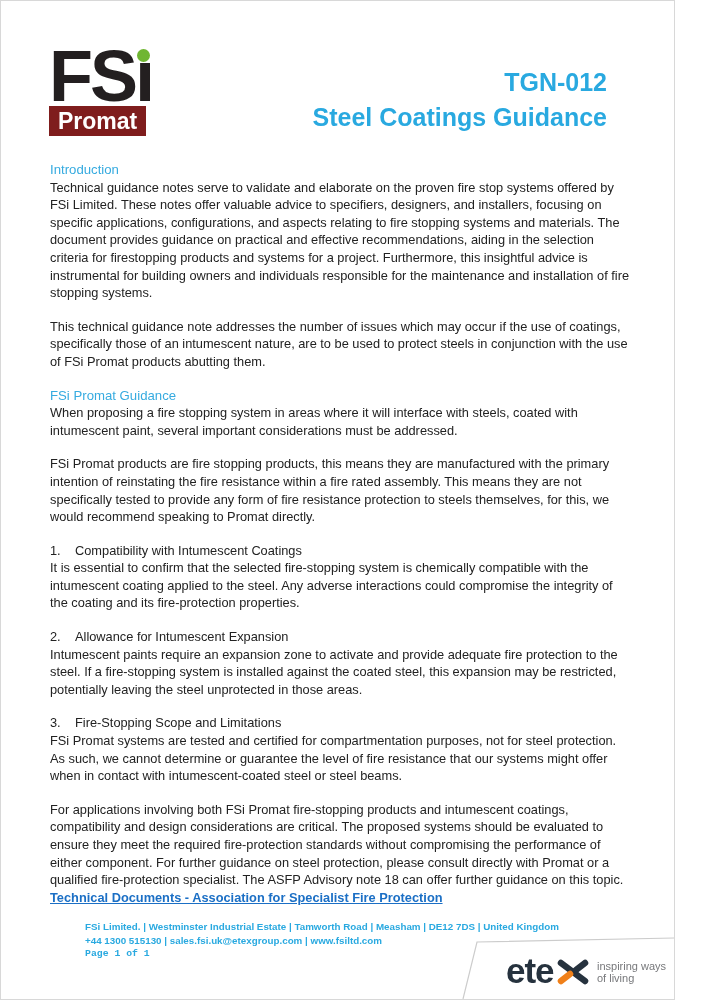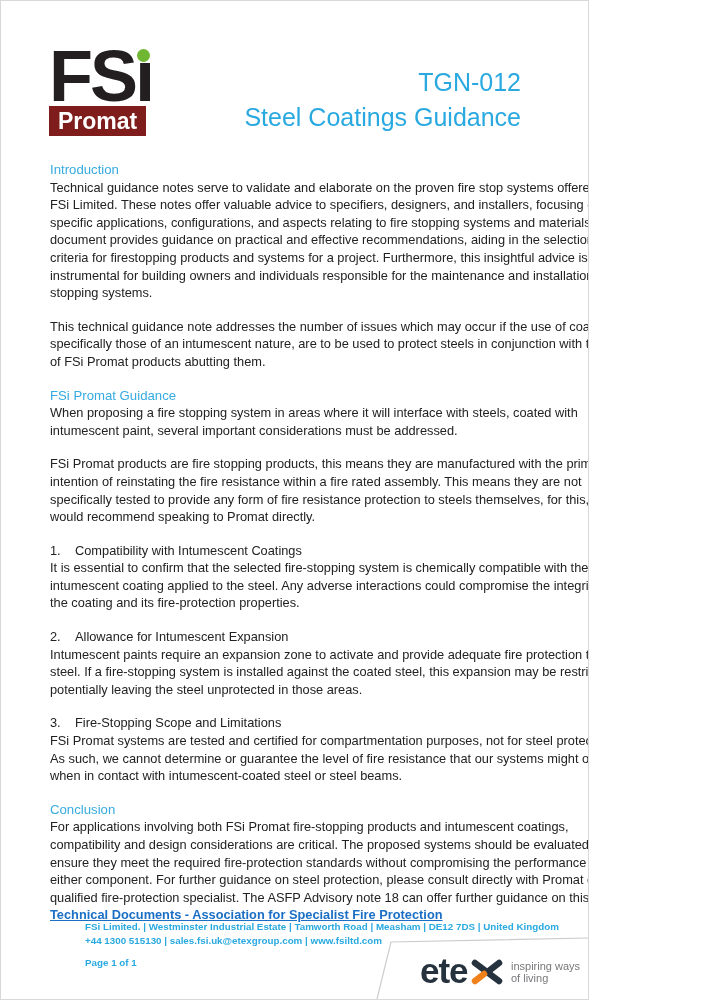--- a/index.html
+++ b/index.html
@@ -1,17 +1,17 @@
 <!DOCTYPE html>
 <html><head>
 <meta charset="utf-8">
 <style>
   html,body { margin:0; padding:0; background:#ffffff; }
   .page {
-    position:relative; width:589px; height:1000px; box-sizing:border-box;
+    position:relative; width:675px; height:1000px; box-sizing:border-box;
     background:#ffffff; border:1px solid #d8d8d8; overflow:hidden;
     font-family:"Liberation Sans", sans-serif;
   }
   
   .logo { position:absolute; left:48px; top:34px; }
   .fsi-text {
     position:relative; display:inline-block;
     font-weight:700; font-size:72px; letter-spacing:-3px;
     color:#231f20; line-height:normal;
   }
@@ -19,38 +19,38 @@
     position:absolute; right:2px; top:14px; width:13px; height:13px;
     border-radius:50%; background:#6fb632;
   }
   .promat-box {
     position:absolute; left:0; top:71px; height:30px; line-height:30px;
     background:#7f1d1d; color:#ffffff; font-weight:700; font-size:23px;
     padding:0 9px; letter-spacing:0;
   }
   .doc-title {
     position:absolute; top:64px; right:67px; text-align:right;
-    color:#29a9e0; font-weight:400; font-size:25px; line-height:35px;
+    color:#29a9e0; font-weight:700; font-size:25px; line-height:35px;
   }
   
   .content {
     position:absolute; left:49px; top:160px; width:582px;
     color:#222222; font-size:12.8px; line-height:17.6px;
   }
   .sec-heading { margin:0; font-size:13.2px; font-weight:400; color:#36abe0; }
   .content p { margin:0 0 16px 0; }
   p.item-head { margin:0; }
   .item-num { display:inline-block; width:25px; }
   .doc-link { color:#1b6fc5; font-weight:700; text-decoration:underline; cursor:pointer; }
   
   .footer {
     position:absolute; left:84px; top:919px;
     color:#29a9e0; font-size:9.8px; font-weight:700; line-height:13.6px;
   }
-  .footer-page { margin-top:9px; }
+  .footer-page { margin-top:0;font-family:Liberation Mono, monospace; }
   .etex-region { position:absolute; right:0; bottom:0; width:225px; height:62px; }
 </style>
 </head>
 <body>
 
 <div class="page">
 
   <div class="logo">
     <div class="fsi-text">
       <span>FSı</span>
@@ -76,21 +76,20 @@
 
     <p class="item-head"><span class="item-num">1.</span><span>Compatibility with Intumescent Coatings</span></p>
     <p>It is essential to confirm that the selected fire-stopping system is chemically compatible with the intumescent coating applied to the steel. Any adverse interactions could compromise the integrity of the coating and its fire-protection properties.</p>
 
     <p class="item-head"><span class="item-num">2.</span><span>Allowance for Intumescent Expansion</span></p>
     <p>Intumescent paints require an expansion zone to activate and provide adequate fire protection to the steel. If a fire-stopping system is installed against the coated steel, this expansion may be restricted, potentially leaving the steel unprotected in those areas.</p>
 
     <p class="item-head"><span class="item-num">3.</span><span>Fire-Stopping Scope and Limitations</span></p>
     <p>FSi Promat systems are tested and certified for compartmentation purposes, not for steel protection. As such, we cannot determine or guarantee the level of fire resistance that our systems might offer when in contact with intumescent-coated steel or steel beams.</p>
 
-    <h2 class="sec-heading">Conclusion</h2>
     <p><span>For applications involving both FSi Promat fire-stopping products and intumescent coatings, compatibility and design considerations are critical. The proposed systems should be evaluated to ensure they meet the required fire-protection standards without compromising the performance of either component. For further guidance on steel protection, please consult directly with Promat or a qualified fire-protection specialist. The ASFP Advisory note 18 can offer further guidance on this topic. </span><a class="doc-link">Technical Documents - Association for Specialist Fire Protection</a></p>
 
   </div>
 
   <div class="footer">
     <div>FSi Limited. | Westminster Industrial Estate | Tamworth Road | Measham | DE12 7DS | United Kingdom</div>
     <div>+44 1300 515130 | sales.fsi.uk@etexgroup.com | www.fsiltd.com</div>
     <div class="footer-page">Page 1 of 1</div>
   </div>
 

